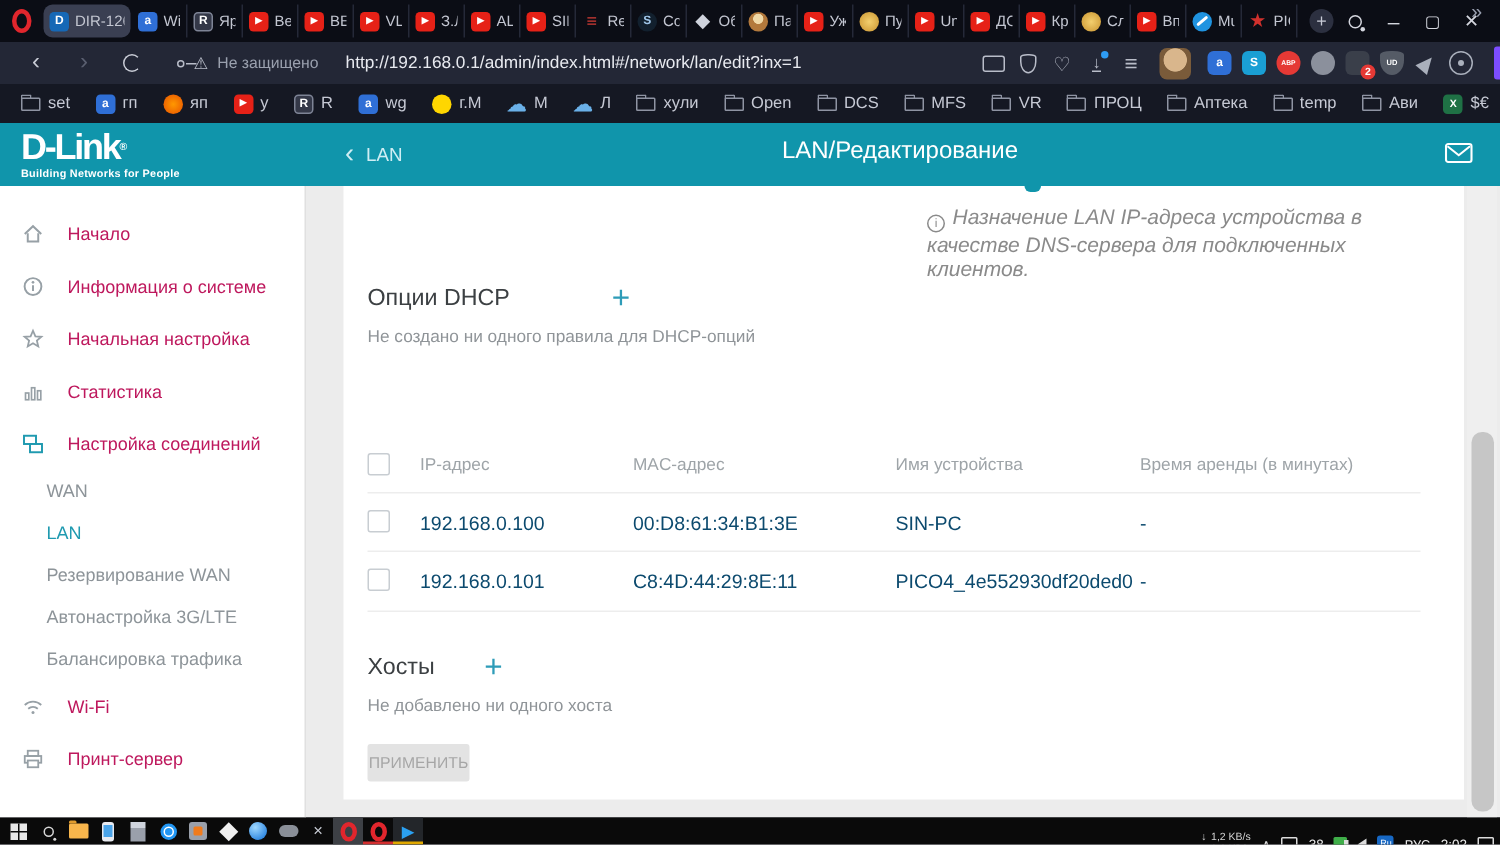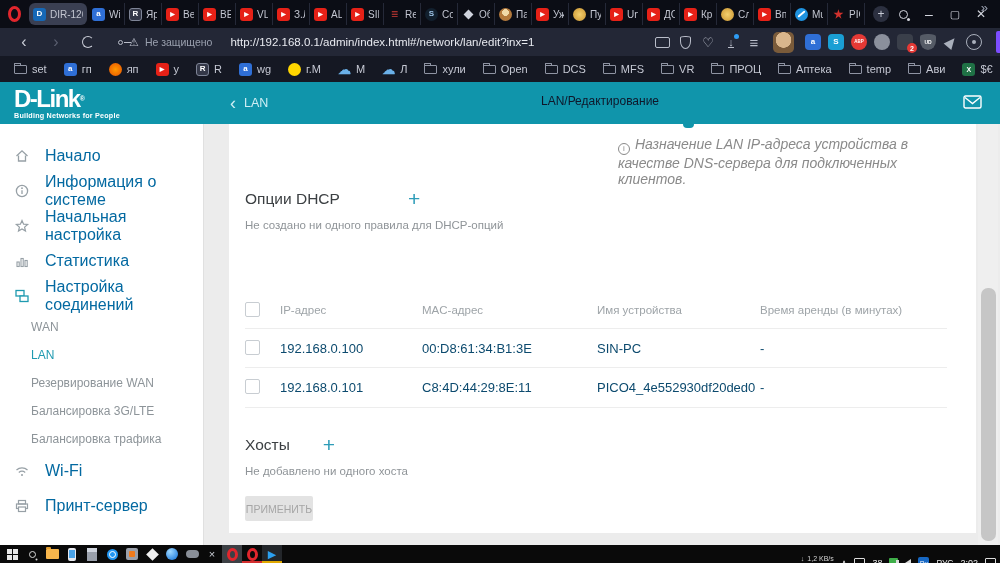--- a/index.html
+++ b/index.html
@@ -83,28 +83,28 @@
 
   
   #appheader{position:absolute;left:0;top:82px;width:1000px;height:42px;background:#1095ab}
   .logo{position:absolute;left:14px;top:5px;color:#fff}
   .logo-brand{font-size:24px;font-weight:bold;letter-spacing:-1.5px;line-height:24px}
   .logo-reg{font-size:7px;vertical-align:top}
   .logo-tag{font-size:7.2px;font-weight:bold;letter-spacing:.2px}
   .back-link{position:absolute;left:230px;top:0;height:42px;display:flex;align-items:center;gap:8px;color:#cfeef4;cursor:pointer}
   .back-chevron::before{content:"‹";font-size:18px;line-height:1}
   .back-label{font-size:12.5px}
-  .hdr-title{position:absolute;left:230px;right:30px;top:0;height:38px;display:flex;align-items:center;justify-content:center;color:#0f172a;font-size:12px}
+  .hdr-title{position:absolute;left:230px;right:30px;top:0;height:38px;display:flex;align-items:center;justify-content:center;color:#ffffff;font-size:16px}
   .mail-btn{position:absolute;right:18px;top:13px;cursor:pointer}
 
   
   #pagebg{position:absolute;left:0;top:124px;width:1000px;height:421px;background:#ececec}
   #sidebar{position:absolute;left:0;top:124px;width:204px;height:421px;background:#fff;border-right:1px solid #e0e0e0;padding-top:14px}
   .side-item{height:35px;display:flex;align-items:center;gap:15px;padding-left:14px;cursor:pointer}
-  .side-label{font-size:16px;color:#0369a1}
+  .side-label{font-size:12px;color:#be185d}
   .side-sub{height:28px;display:flex;align-items:center;padding-left:31px;cursor:pointer}
   .side-sub .side-label{font-size:12px;color:#8d9499}
   .side-sub.active .side-label{color:#1f9ab0}
   .side-item.gap-top{margin-top:8px}
   .sicon{width:16px;height:16px;flex:none}
 
   #card{position:absolute;left:229px;top:124px;width:747px;height:409px;background:#fff}
   .toggle-sliver{position:absolute;left:454px;top:0;width:11px;height:4px;background:#1095ab;border-radius:0 0 5px 5px}
   .note{position:absolute;left:389px;top:12px;width:335px;font-size:14px;font-style:italic;color:#8a8a8a;line-height:16px}
   .note-ic{display:inline-flex;width:12px;height:12px;border:1px solid #8a8a8a;border-radius:50%;align-items:center;justify-content:center;font-size:8px;font-style:normal;margin-right:5px;vertical-align:-2px}
@@ -483,21 +483,21 @@
   <div class="side-sub">
       <span class="side-label">WAN</span>
     </div>
   <div class="side-sub active">
       <span class="side-label">LAN</span>
     </div>
   <div class="side-sub">
       <span class="side-label">Резервирование WAN</span>
     </div>
   <div class="side-sub">
-      <span class="side-label">Балансировка 3G/LTE</span>
+      <span class="side-label">Автонастройка 3G/LTE</span>
     </div>
   <div class="side-sub">
       <span class="side-label">Балансировка трафика</span>
     </div>
   <div class="side-item">
     <svg class="sicon" viewBox="0 0 16 16">
         <path d="M2.5 7 a8 8 0 0 1 11 0" fill="none" stroke="#97a0a6" stroke-width="1.2"></path>
         <path d="M4.8 9.5 a5 5 0 0 1 6.4 0" fill="none" stroke="#97a0a6" stroke-width="1.2"></path>
         <circle cx="8" cy="12" r="1" fill="#97a0a6"></circle>
       </svg>

